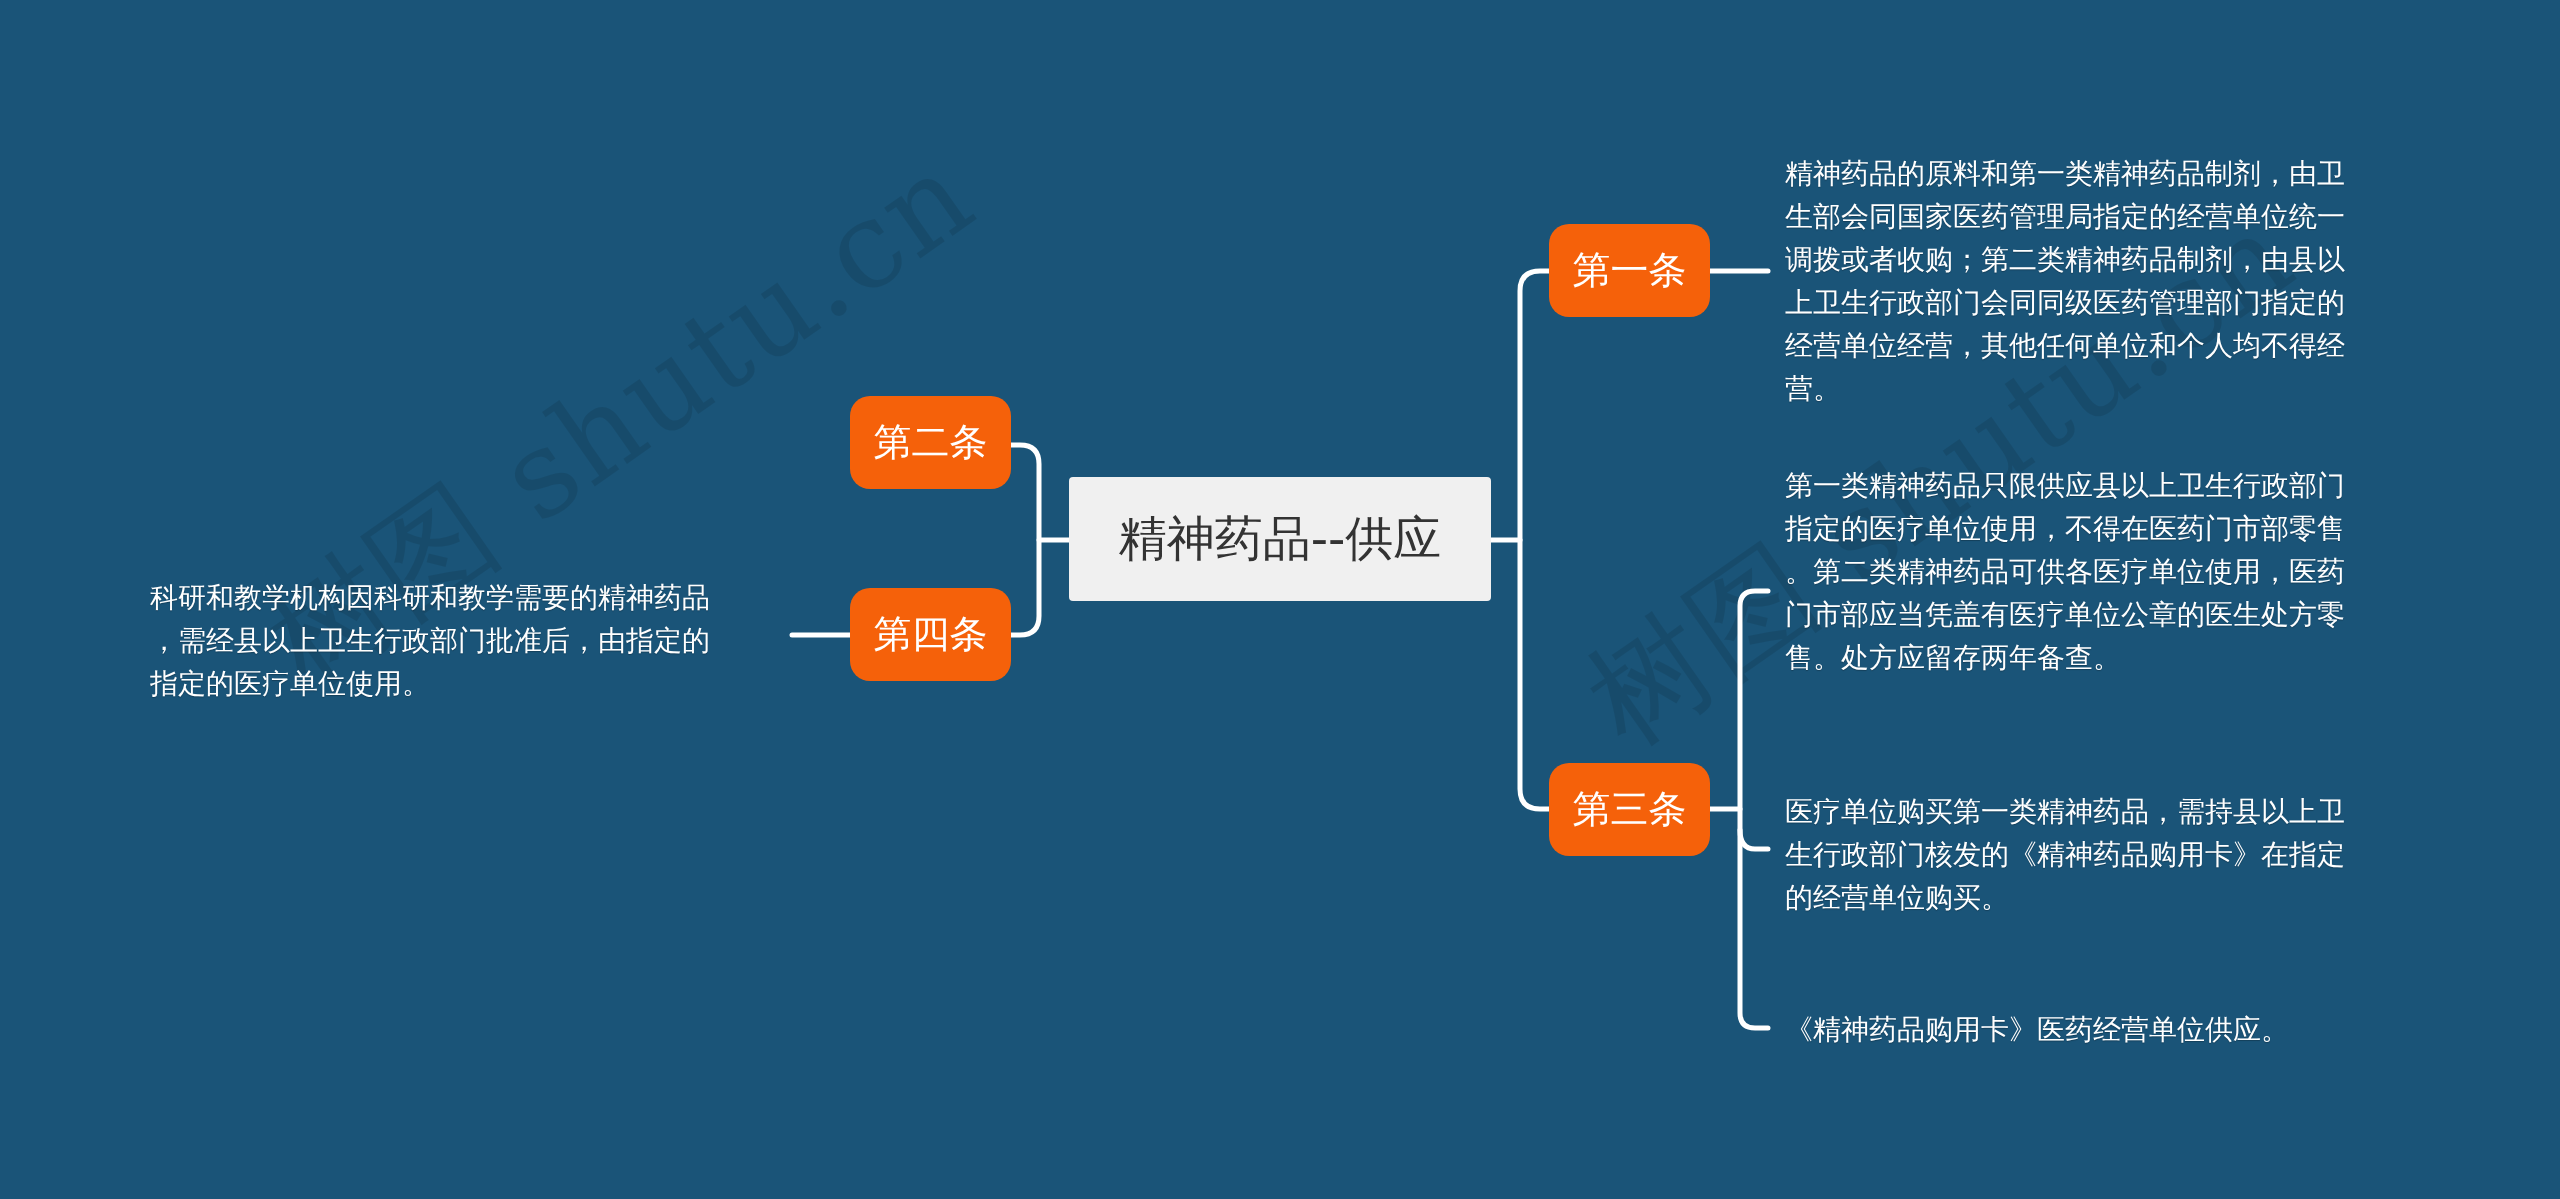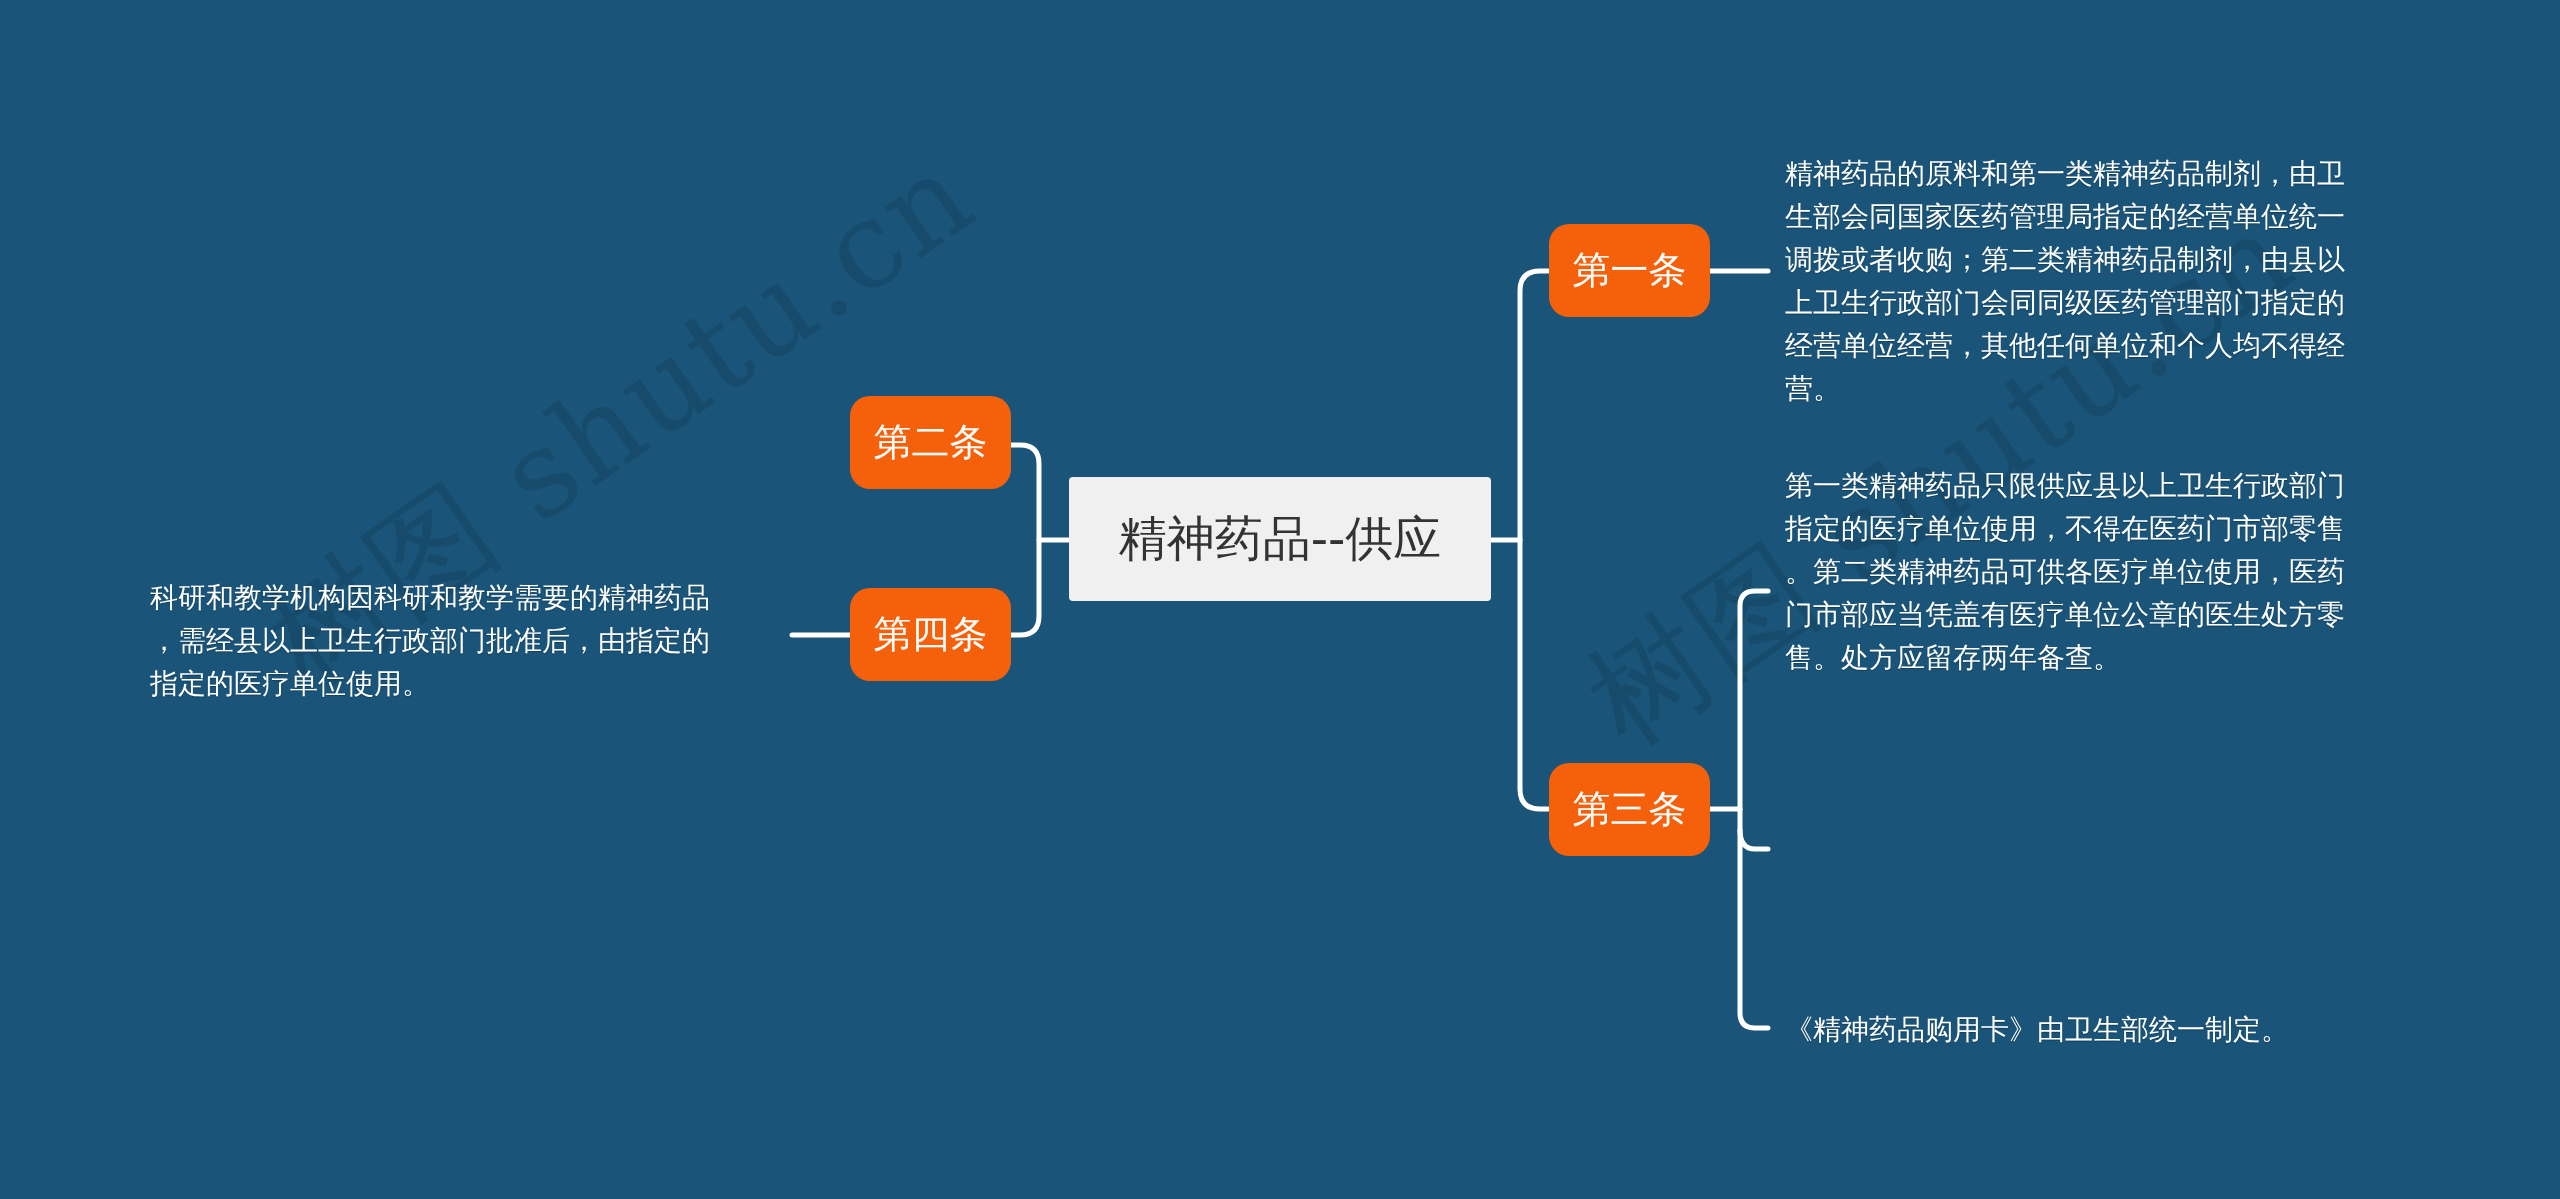--- a/index.html
+++ b/index.html
@@ -132,20 +132,23 @@
 上卫生行政部门会同同级医药管理部门指定的
 经营单位经营，其他任何单位和个人均不得经
 营。</div>
 
   <div class="leaf" style="left:1785px; top:464px; width:640px;font-family:Liberation Serif, serif;">第一类精神药品只限供应县以上卫生行政部门
 指定的医疗单位使用，不得在医药门市部零售
 。第二类精神药品可供各医疗单位使用，医药
 门市部应当凭盖有医疗单位公章的医生处方零
 售。处方应留存两年备查。</div>
 
+  <div class="leaf" style="left:1785px; top:790px; width:640px;">医疗单位购买第一类精神药品，需持县以上卫
+生行政部门核发的《精神药品购用卡》在指定
+的经营单位购买。</div>
 
-  <div class="leaf" style="left:1785px; top:1008px; width:640px;">《精神药品购用卡》由卫生部统一制定。</div>
+  <div class="leaf" style="left:1785px; top:1008px; width:640px;">《精神药品购用卡》医药经营单位供应。</div>
 
   <div class="leaf" style="left:150px; top:576px; width:640px;">科研和教学机构因科研和教学需要的精神药品
 ，需经县以上卫生行政部门批准后，由指定的
 指定的医疗单位使用。</div>
 
 </div>
 
 </body></html>

